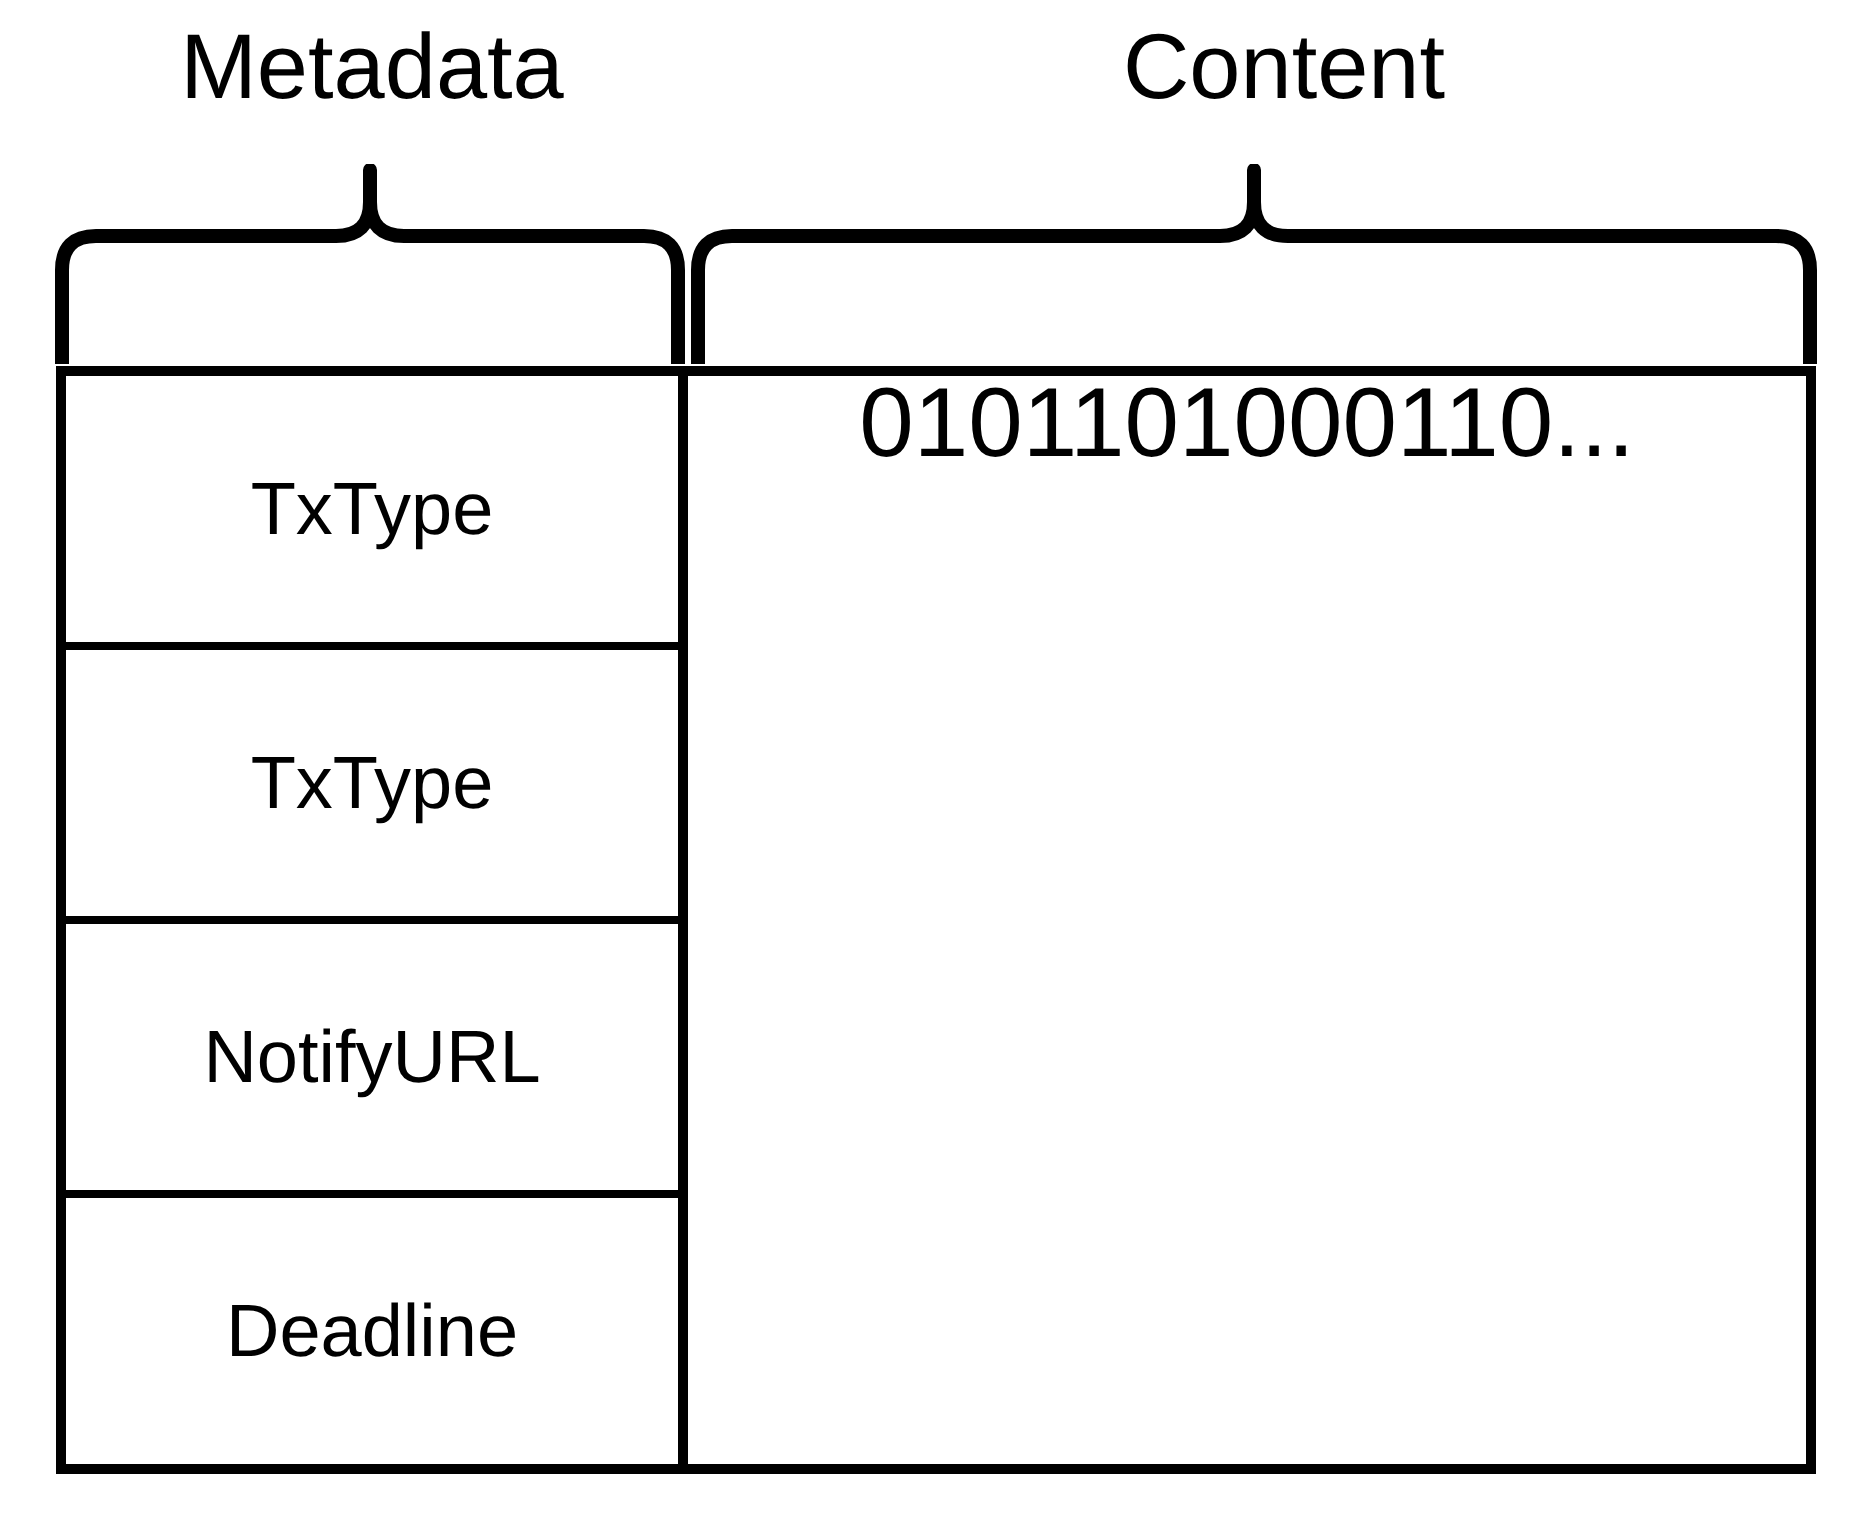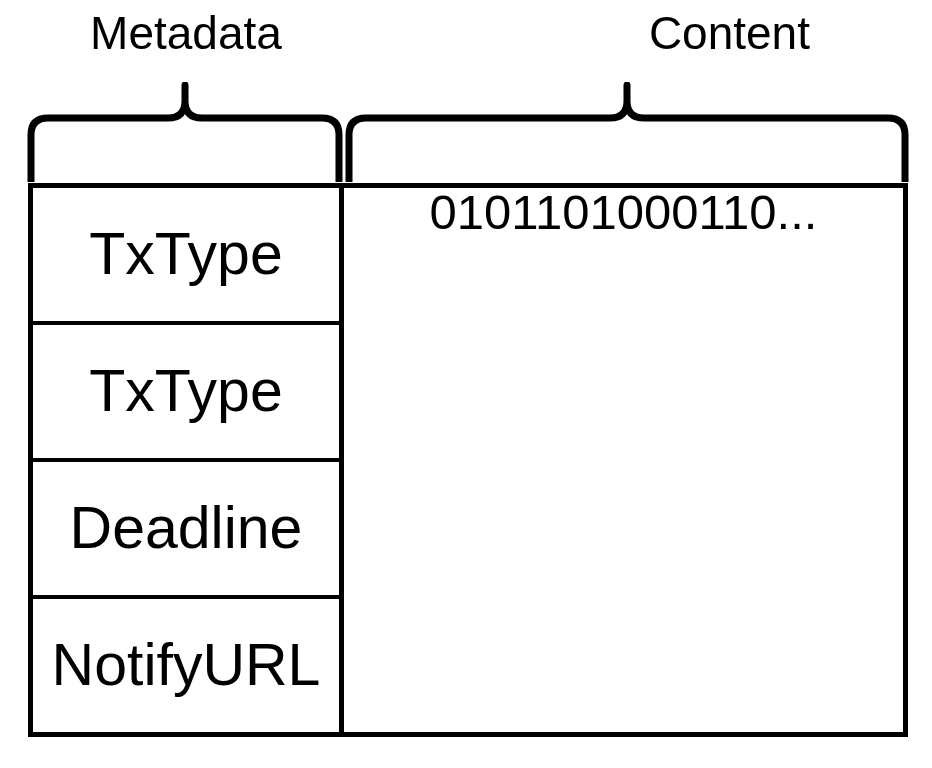--- a/index.html
+++ b/index.html
@@ -31,24 +31,23 @@
     letter-spacing: 0px;
     color: #000000;
     white-space: nowrap;
   }
   #label-metadata {
     left: 0px;
     top: 10px;
     width: 372px;
   }
   #label-content {
-    left: 430px;
+    left: 452px;
     top: 10px;
     width: 380px;
-    text-align: right;
   }
 
   
   .brace-svg {
     position: absolute;
     top: 82px;
     left: 0px;
   }
 
   
@@ -80,21 +79,21 @@
     border-bottom: 4px solid #000000;
     display: flex;
     align-items: center;
     justify-content: center;
     overflow: hidden;
   }
   .metadata-row:last-child {
     border-bottom: none;
   }
   .metadata-row-label {
-    font-size: 59px;
+    font-size: 37px;
     line-height: 1;
     white-space: nowrap;
     color: #000000;
   }
 
   #content-column {
     flex: 1 1 auto;
     box-sizing: border-box;
     display: flex;
     align-items: flex-start;
@@ -150,25 +149,25 @@
       <div class="metadata-row">
         <span class="metadata-row-label">TxType</span>
       </div>
 
 
       <div class="metadata-row">
         <span class="metadata-row-label">TxType</span>
       </div>
 
       <div class="metadata-row">
-        <span class="metadata-row-label">Deadline</span>
+        <span class="metadata-row-label">NotifyURL</span>
       </div>
 
       <div class="metadata-row">
-        <span class="metadata-row-label">NotifyURL</span>
+        <span class="metadata-row-label">Deadline</span>
       </div>
 
     </div>
 
     <div id="content-column">
       <span id="content-value">0101101000110...</span>
     </div>
 
   </div>
 

